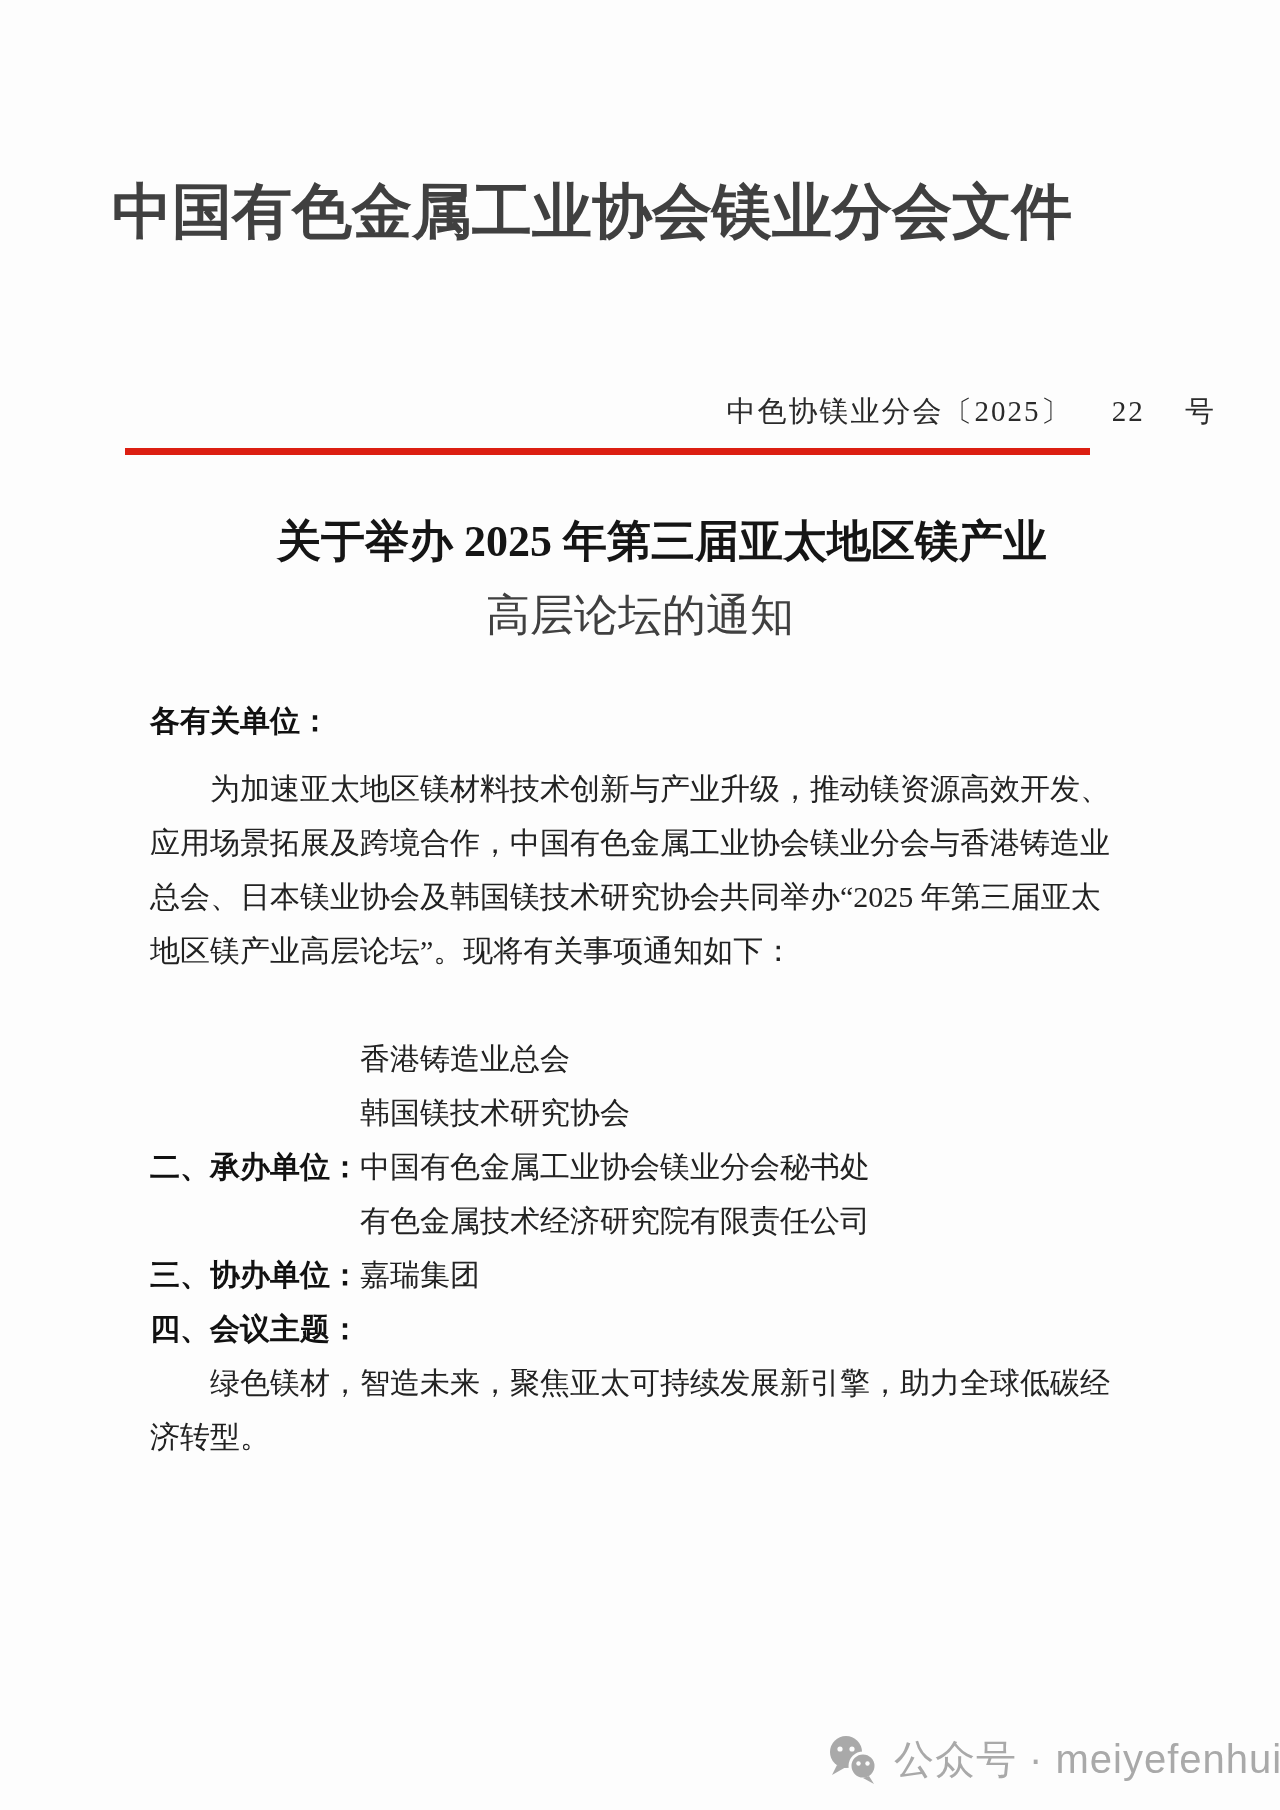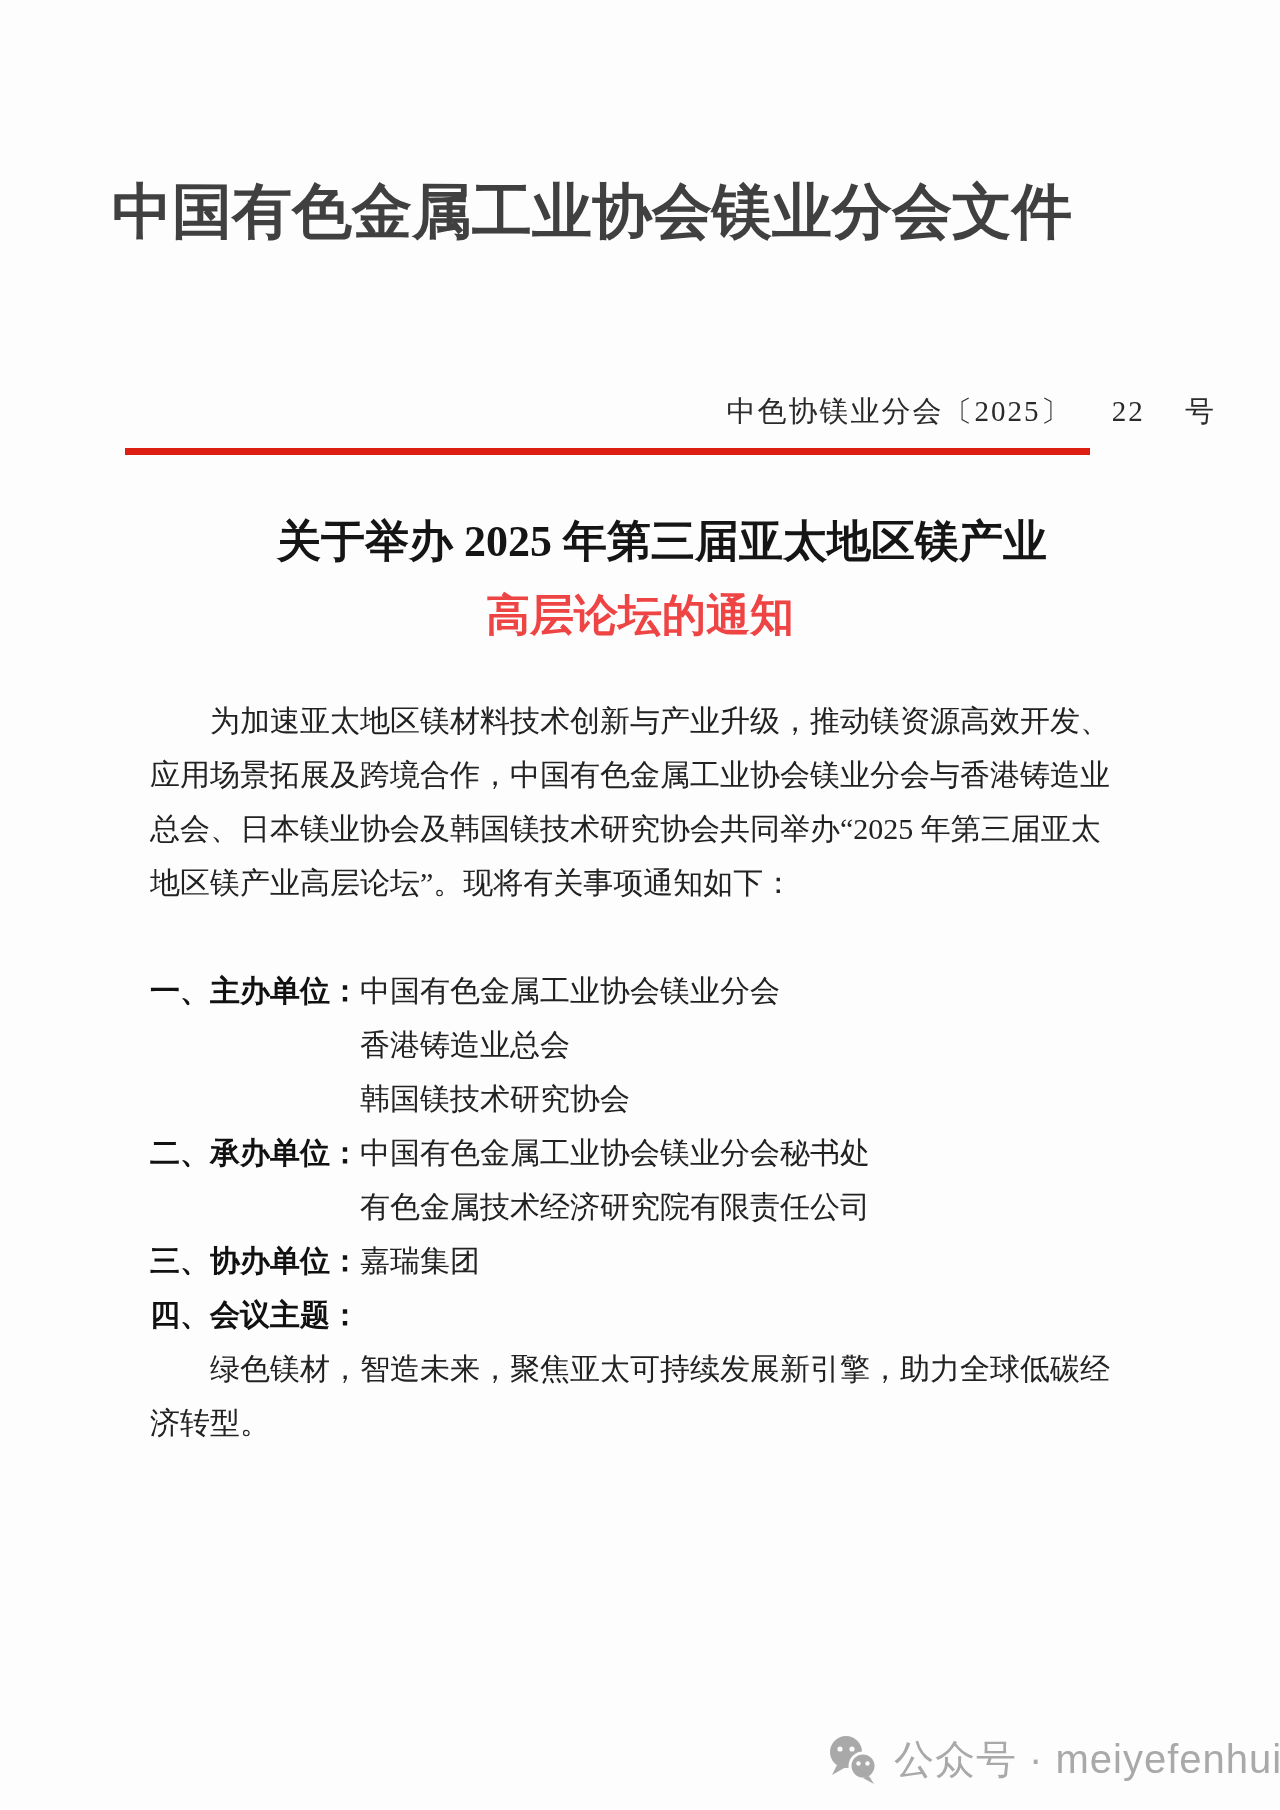--- a/index.html
+++ b/index.html
@@ -55,22 +55,22 @@
     color: #151515;
     white-space: nowrap;
   }
   .doc-title-2 {
     position: absolute;
     left: 0;
     top: 586px;
     width: 1280px;
     text-align: center;
     font-size: 44px;
-    font-weight: bold;
-    color: #ef4444;
+    font-weight: normal;
+    color: #404040;
     white-space: nowrap;
   }
   .body-block {
     position: absolute;
     left: 150px;
     top: 694px;
     width: 1000px;
     font-size: 30px;
     line-height: 54px;
     color: #222222;
@@ -112,29 +112,29 @@
 
   <div class="doc-number">中色协镁业分会〔2025〕　 22 　号</div>
 
   <div class="red-rule"></div>
 
   <div class="doc-title-1">关于举办 2025 年第三届亚太地区镁产业</div>
   <div class="doc-title-2">高层论坛的通知</div>
 
   <div class="body-block">
 
+    <div class="line salutation bold-sans">各有关单位：</div>
 
     <div class="line indent">为加速亚太地区镁材料技术创新与产业升级，推动镁资源高效开发、</div>
     <div class="line">应用场景拓展及跨境合作，中国有色金属工业协会镁业分会与香港铸造业</div>
     <div class="line">总会、日本镁业协会及韩国镁技术研究协会共同举办“2025 年第三届亚太</div>
     <div class="line">地区镁产业高层论坛”。现将有关事项通知如下：</div>
 
     <div class="spacer"></div>
 
-    <div class="line"><span class="bold-sans">一、主办单位：</span><span>中国有色金属工业协会镁业分会</span></div>
     <div class="line hang">香港铸造业总会</div>
     <div class="line hang">韩国镁技术研究协会</div>
 
     <div class="line"><span class="bold-sans">二、承办单位：</span><span>中国有色金属工业协会镁业分会秘书处</span></div>
     <div class="line hang">有色金属技术经济研究院有限责任公司</div>
 
     <div class="line"><span class="bold-sans">三、协办单位：</span><span>嘉瑞集团</span></div>
 
     <div class="line"><span class="bold-sans">四、会议主题：</span></div>
 

